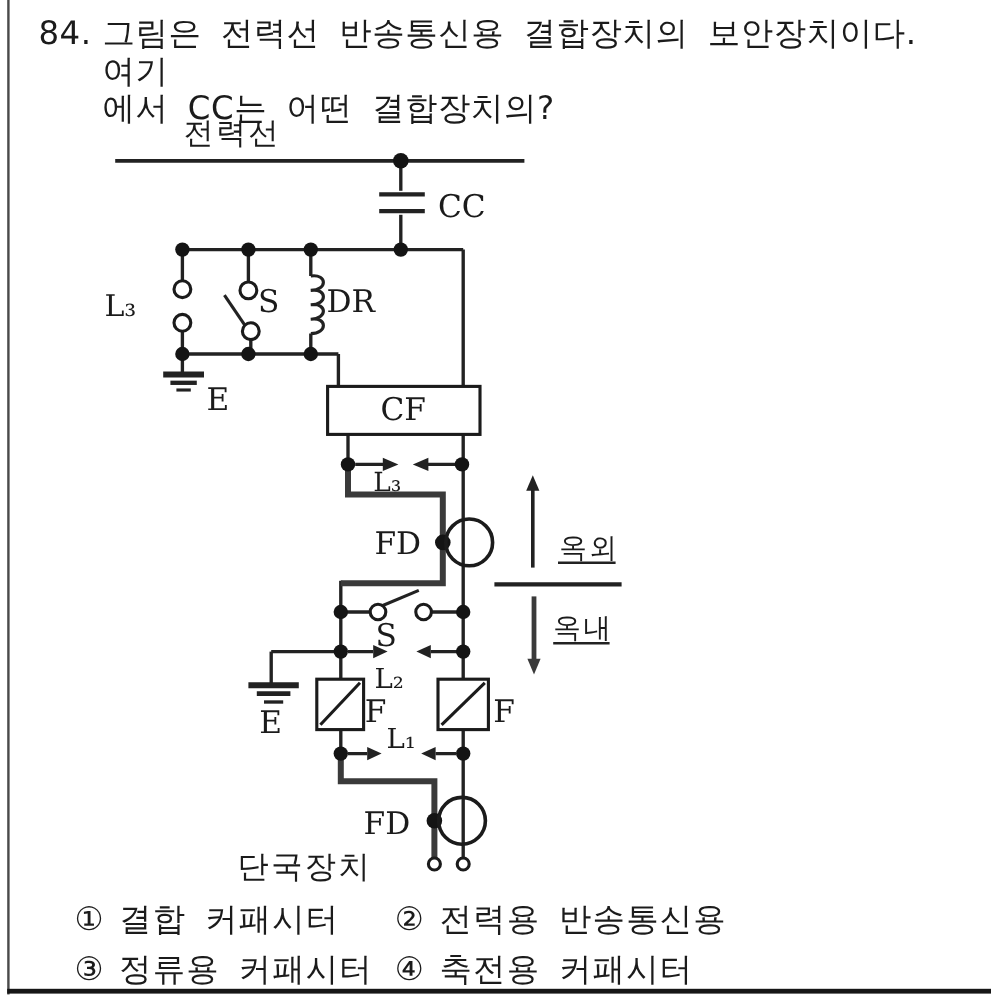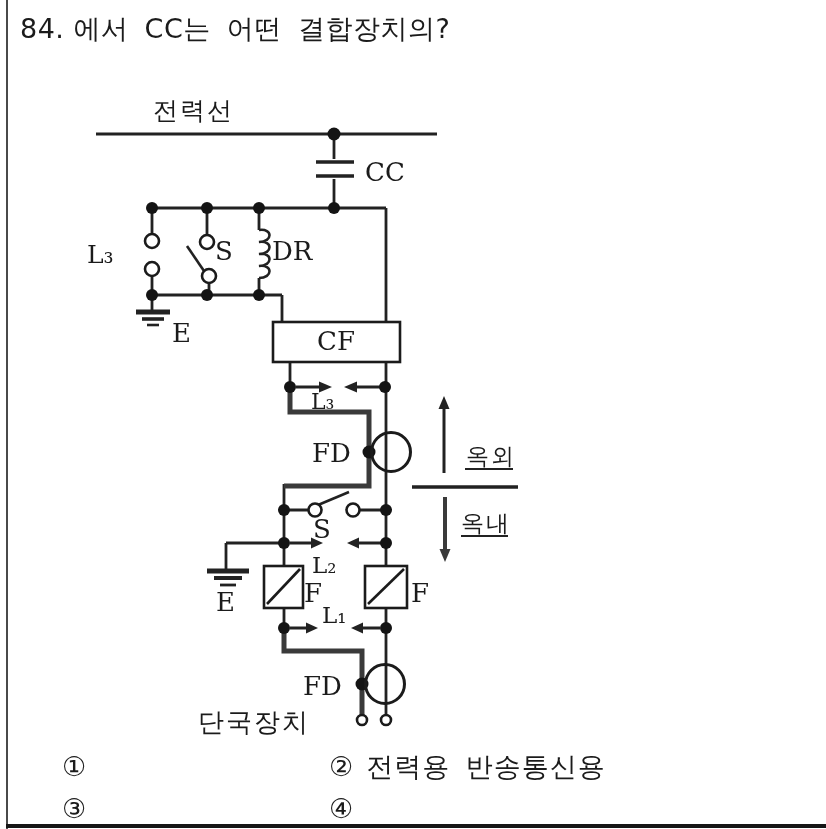--- a/index.html
+++ b/index.html
@@ -1,20 +1,20 @@
 <!DOCTYPE html>
 <html><head>
 <meta charset="utf-8">
 <style>
   html,body{margin:0;padding:0;background:#fff;}
   .page{position:relative;width:826px;height:829px;background:#ffffff;overflow:hidden;
         font-family:"DejaVu Sans",sans-serif;color:#1b1b1b;}
   .border-left{position:absolute;left:6px;top:0;width:2px;height:829px;background:#4a4a4a;}
   .border-bottom{position:absolute;left:6px;top:824px;width:820px;height:4px;background:#161616;}
-  .question{position:absolute;left:20px;top:13px;display:flex;gap:9px;
+  .question{position:absolute;left:32px;top:13px;display:flex;gap:9px;
             font-size:27px;line-height:31px;letter-spacing:0.5px;}
   .qnum{flex:0 0 auto;}
   .qtext{width:715px;word-spacing:7px;}
   .circuit{position:absolute;left:0;top:0;width:826px;height:829px;}
   .options{position:absolute;left:0;top:0;width:826px;height:829px;}
   .option{position:absolute;display:flex;align-items:center;gap:13px;
           font-size:27px;line-height:30px;white-space:nowrap;}
   .option .onum{font-size:27px;}
   .option .olabel{letter-spacing:1px;word-spacing:6px;}
   .opt-1{left:62px;top:752px;}
@@ -28,20 +28,21 @@
 </head>
 <body>
 
 <div class="page">
   <div class="border-left"></div>
   <div class="border-bottom"></div>
 
   <div class="question">
     <div class="qnum">84.</div>
     <div class="qtext">
+      <div>그림은 전력선 반송통신용 결합장치의 보안장치이다. 여기</div>
       <div>에서 CC는 어떤 결합장치의?</div>
     </div>
   </div>
 
   <svg class="circuit" viewBox="0 0 826 829" xmlns="http://www.w3.org/2000/svg">
 
     <g stroke="#222" stroke-width="2.8" fill="none">
 
       <path d="M96 134 H437" stroke-width="3.2"></path>
 
@@ -179,25 +180,28 @@
     <text class="lat" x="304" y="602" font-size="26">F</text>
     <text class="lat" x="411" y="602" font-size="26">F</text>
     <text class="lat" x="322" y="623" font-size="23">L₁</text>
     <text class="lat" x="303" y="695" font-size="26">FD</text>
     <text class="kor" x="198" y="731" font-size="26">단국장치</text>
   </svg>
 
   <div class="options">
     <div class="option opt-1">
       <span class="onum">①</span>
+      <span class="olabel">결합 커패시터</span>
     </div>
     <div class="option opt-2">
       <span class="onum">②</span>
       <span class="olabel">전력용 반송통신용</span>
     </div>
     <div class="option opt-3">
       <span class="onum">③</span>
+      <span class="olabel">정류용 커패시터</span>
     </div>
     <div class="option opt-4">
       <span class="onum">④</span>
+      <span class="olabel">축전용 커패시터</span>
     </div>
   </div>
 </div>
 
 </body></html>

